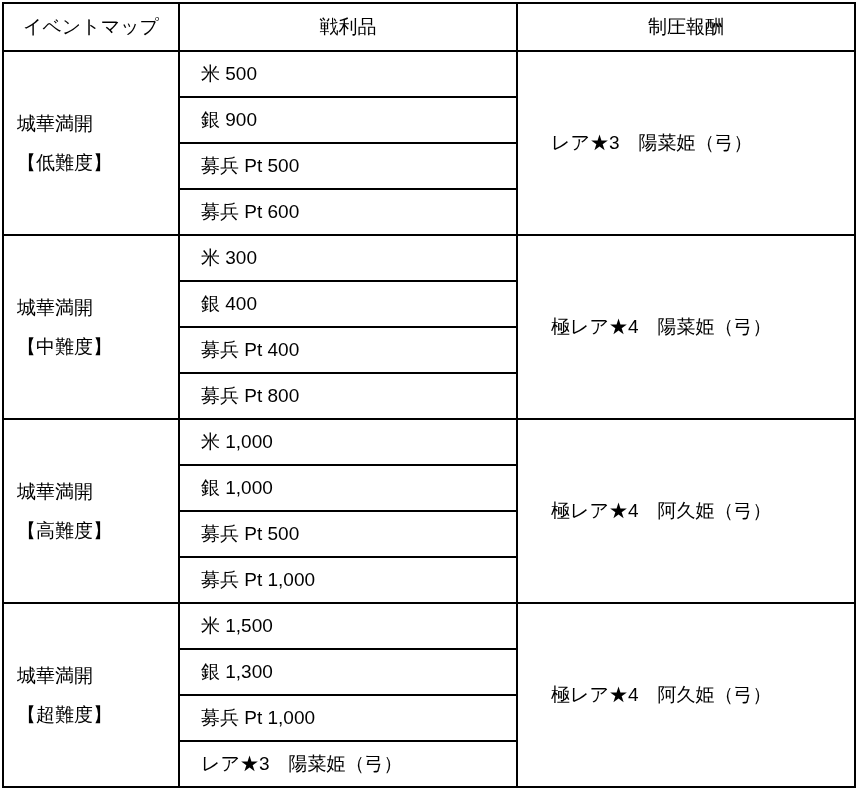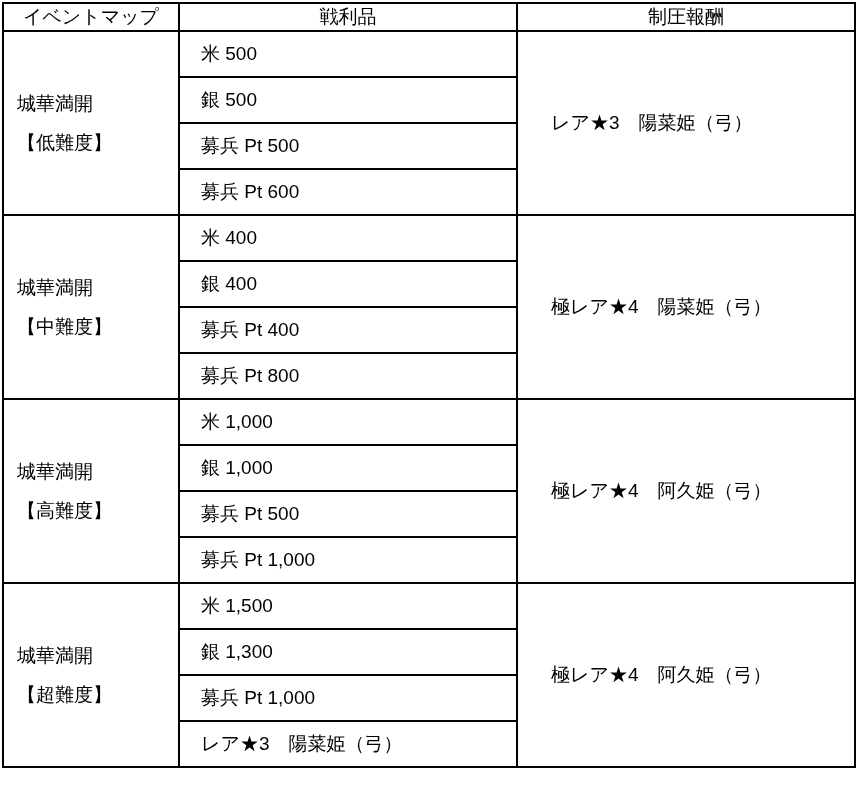--- a/index.html
+++ b/index.html
@@ -23,21 +23,21 @@
   col.c3 { width: 338px; }
   th, td {
     border: 2px solid #000000;
     font-size: 19px;
     font-weight: normal;
     background: #ffffff;
     padding: 0;
     box-sizing: border-box;
   }
   th.hdr {
-    height: 28px;
+    height: 48px;
     text-align: center;
     vertical-align: middle;
   }
   td.loot {
     height: 46px;
     padding-left: 21px;
     text-align: left;
     vertical-align: middle;
   }
   td.map {
@@ -74,35 +74,35 @@
 
     <tr>
       <td class="map" rowspan="4">
         <div class="map-line">城華満開</div>
         <div class="map-line">【低難度】</div>
       </td>
       <td class="loot">米 500</td>
       <td class="reward" rowspan="4">レア★3　陽菜姫（弓）</td>
     </tr>
     <tr>
-      <td class="loot">銀 500</td>
+      <td class="loot">銀 900</td>
     </tr>
     <tr>
       <td class="loot">募兵 Pt 500</td>
     </tr>
     <tr>
       <td class="loot">募兵 Pt 600</td>
     </tr>
 
     <tr>
       <td class="map" rowspan="4">
         <div class="map-line">城華満開</div>
         <div class="map-line">【中難度】</div>
       </td>
-      <td class="loot">米 400</td>
+      <td class="loot">米 300</td>
       <td class="reward" rowspan="4">極レア★4　陽菜姫（弓）</td>
     </tr>
     <tr>
       <td class="loot">銀 400</td>
     </tr>
     <tr>
       <td class="loot">募兵 Pt 400</td>
     </tr>
     <tr>
       <td class="loot">募兵 Pt 800</td>

